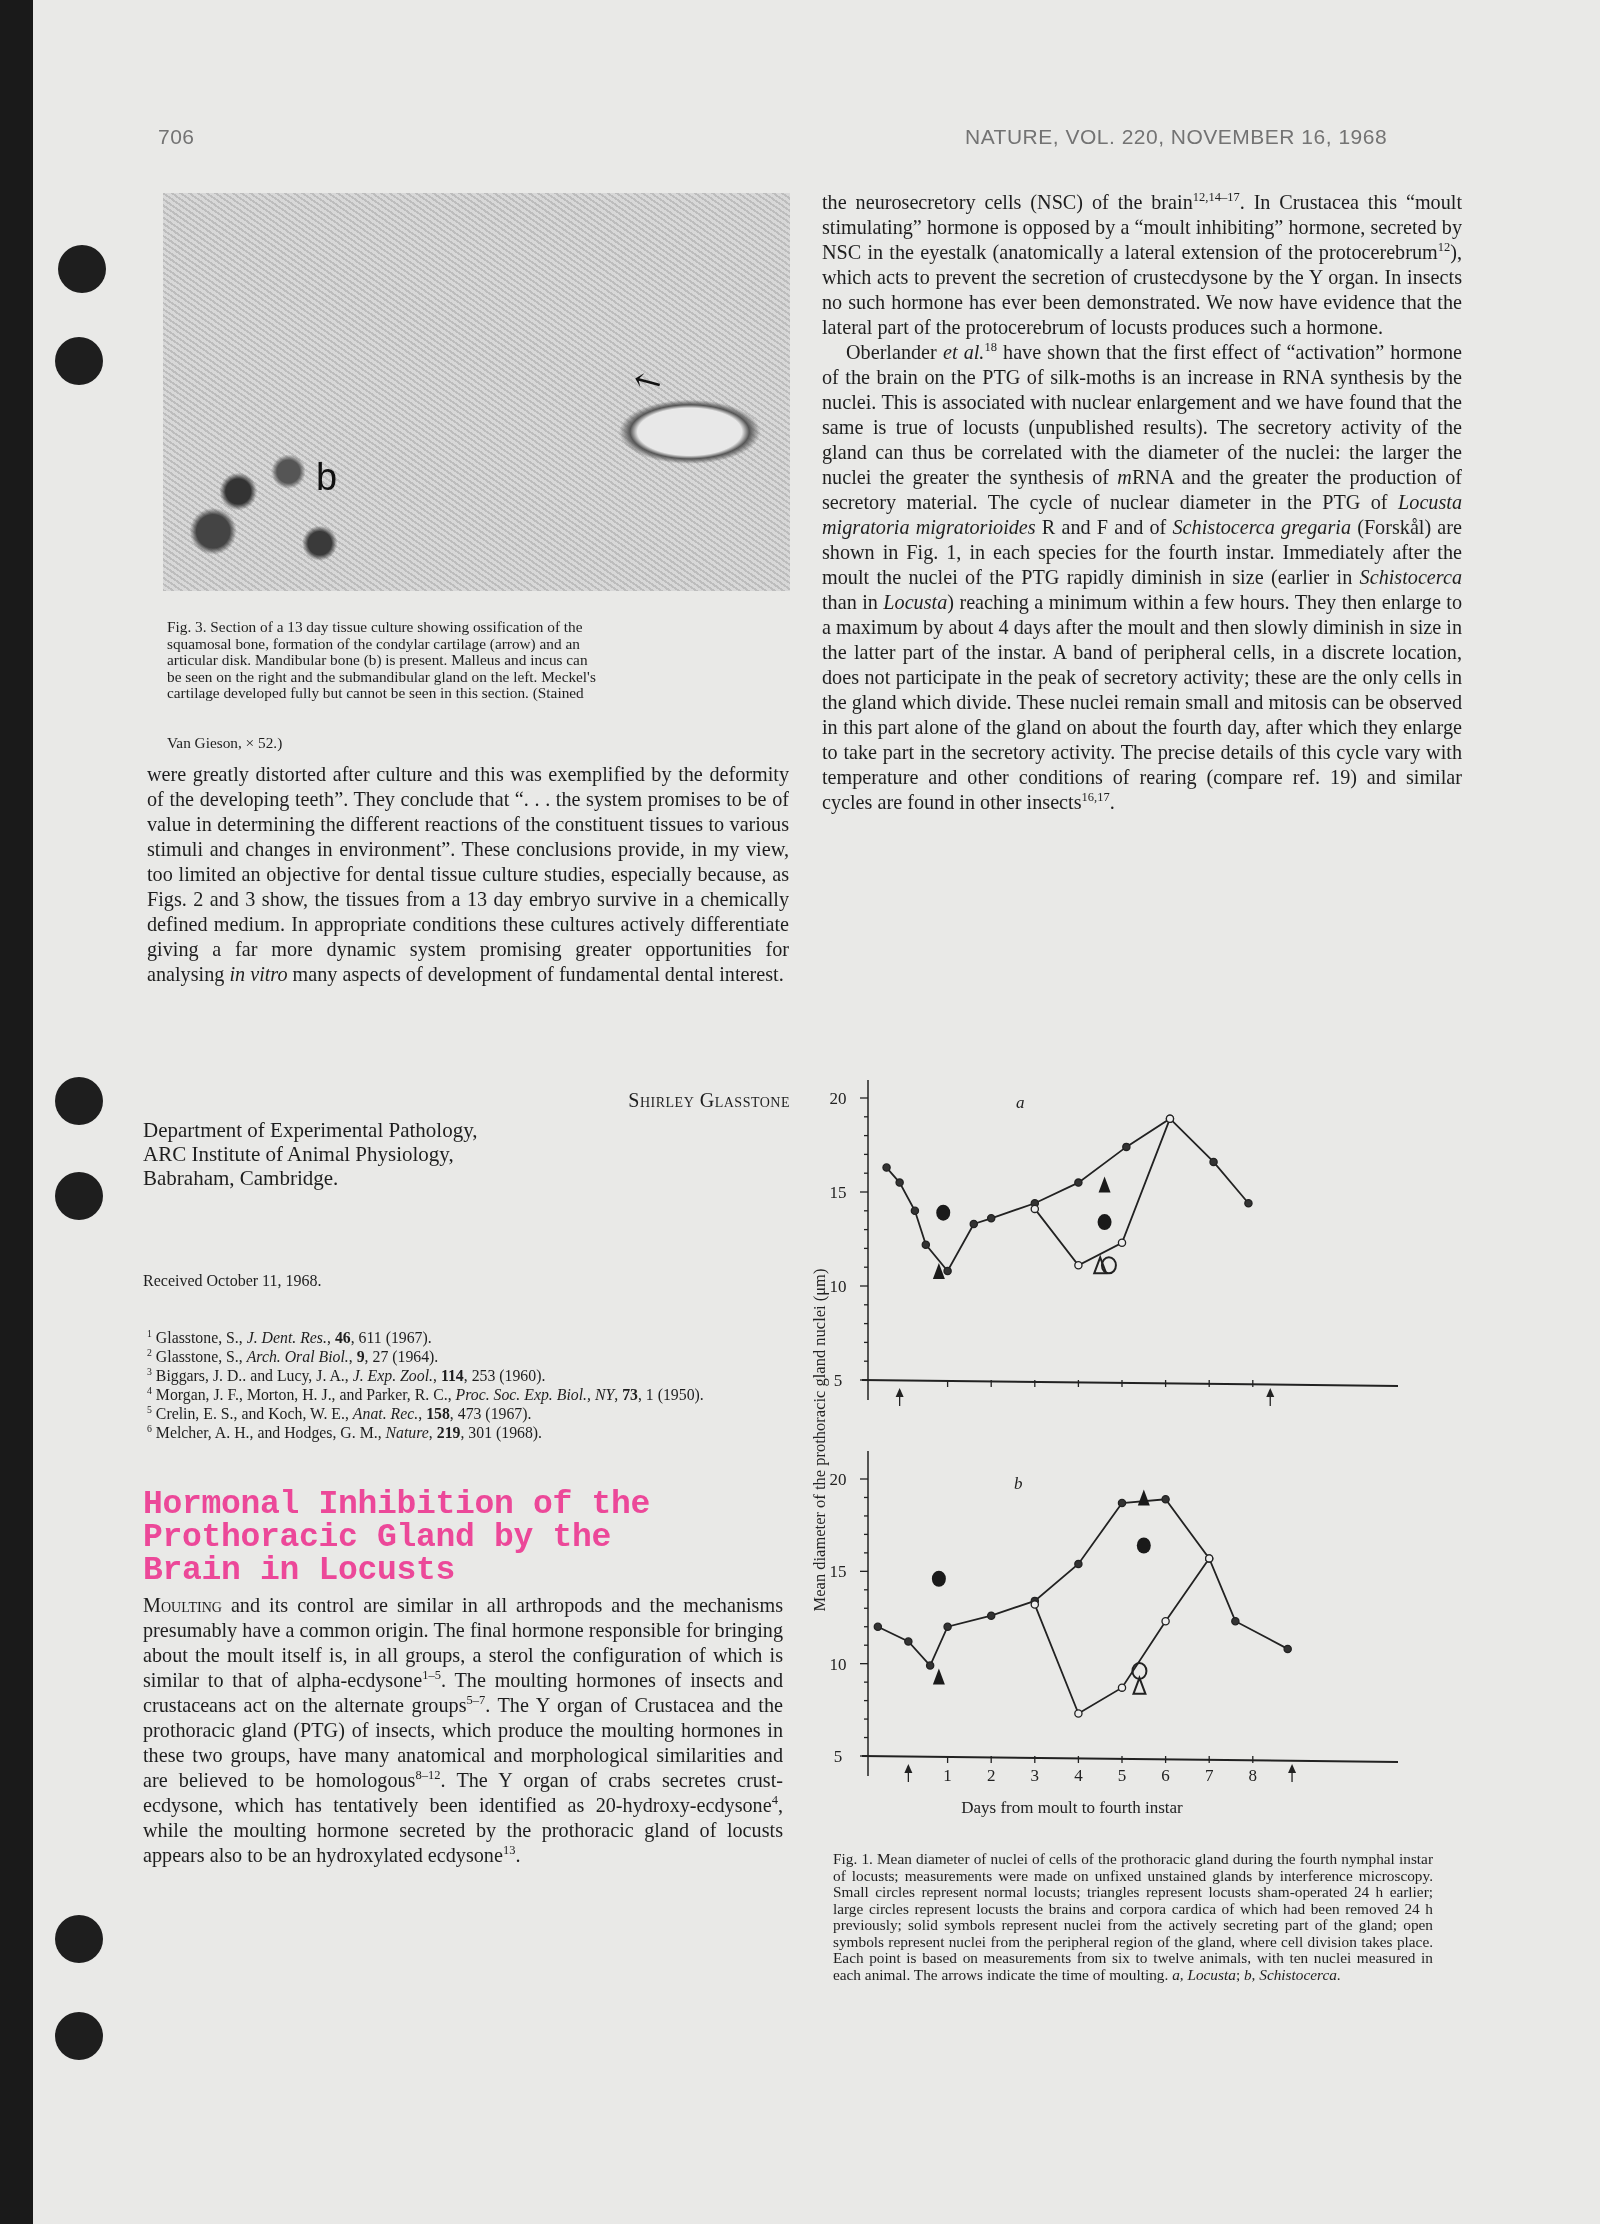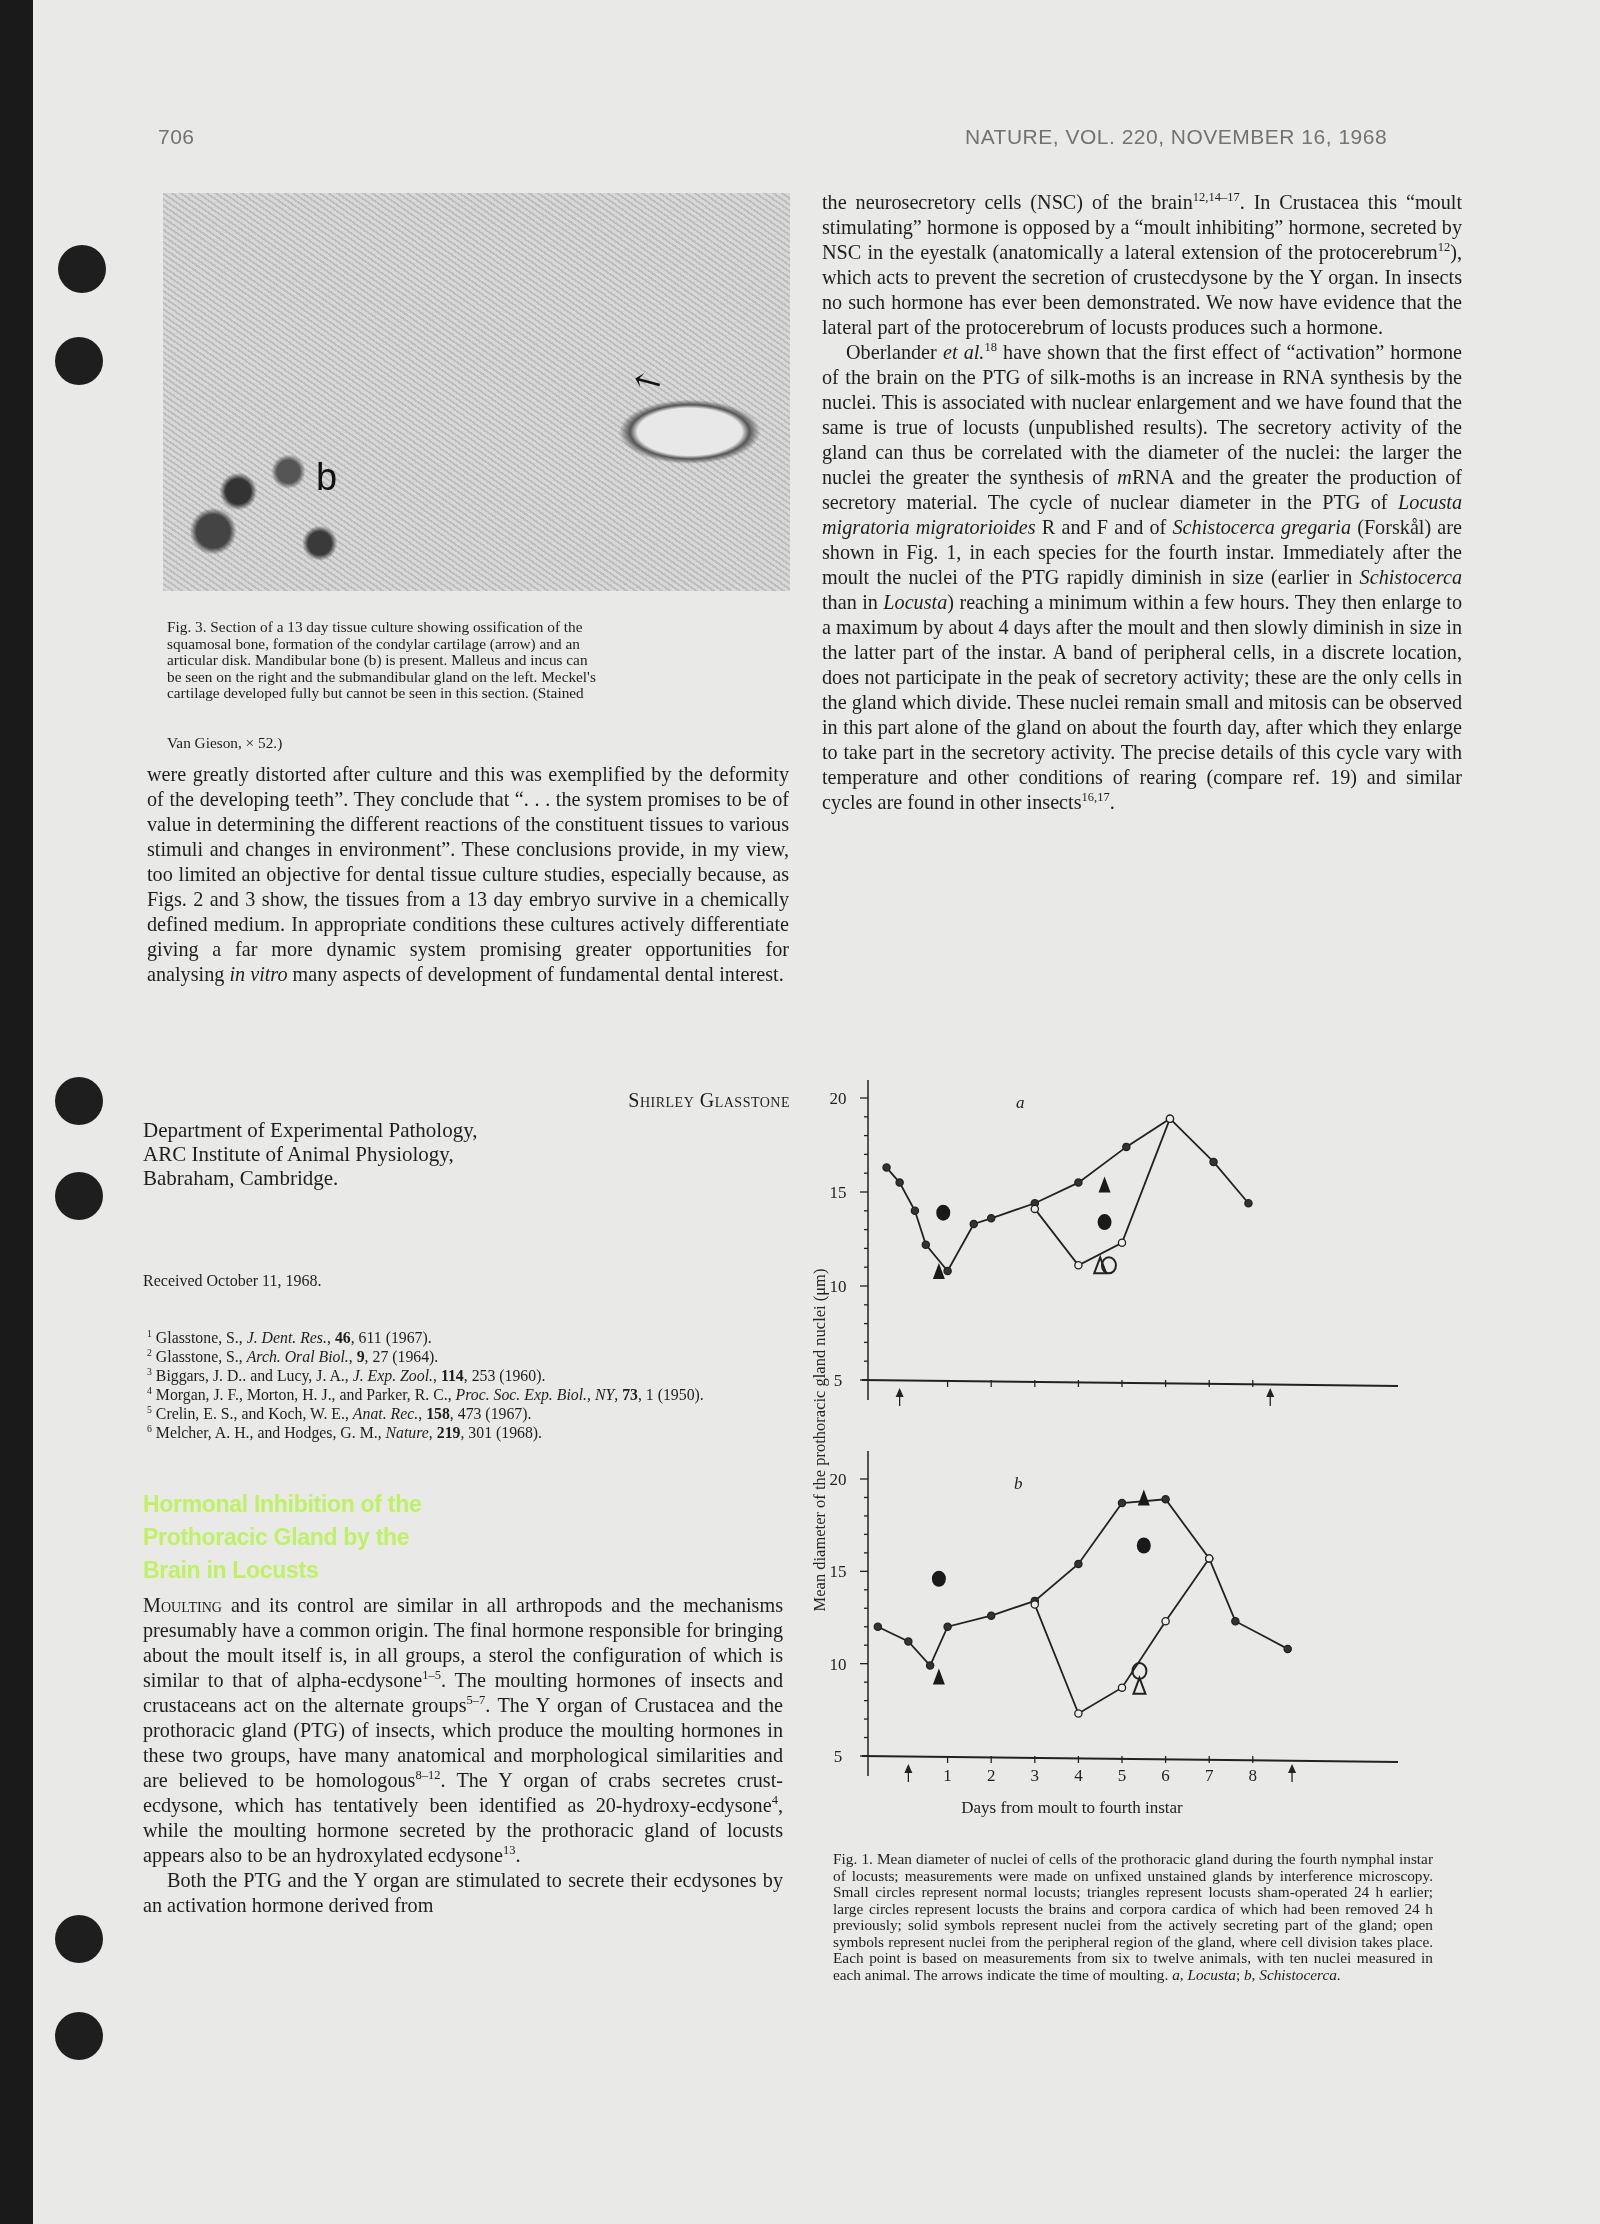--- a/index.html
+++ b/index.html
@@ -19,21 +19,21 @@
       radial-gradient(ellipse at 84% 60%, #e8e8e8 0 7%, #555 8%, transparent 9.5%),
       repeating-linear-gradient(35deg, #bdbdbd 0 2px, #d8d8d8 2px 5px),
       #cfcfcf; overflow:hidden; }
   .fig3 .b-label { position:absolute; left:153px; top:263px; font-family:"Liberation Sans", sans-serif; font-size:38px; color:#111; }
   .fig3 .arrow { position:absolute; left:470px; top:168px; font-size:34px; color:#111; transform:rotate(-30deg); }
   .caption { font-size:15.3px; line-height:16.5px; text-align:justify; }
   .caption .center { text-align:left; display:block;margin-top:33px; }
   .sc { font-variant:small-caps; }
   .refs { font-size:15.8px; line-height:19px; }
   .refs div { padding-left:18px; text-indent:-14px; }
-  .title { font-family:Liberation Sans, sans-serif; font-weight:bold; font-size:23px; line-height:33px; color:#bef264; letter-spacing:-0.3px; }
+  .title { font-family:Liberation Mono, monospace; font-weight:bold; font-size:33px; line-height:33px; color:#ec4899; letter-spacing:-0.3px; }
   sup { font-size:62%; line-height:0; }
   svg text { font-family:"Liberation Serif", serif; fill:#222; }
 </style>
 </head>
 <body>
 
 <div class="page">
 
   <div class="hole" style="left:25px;top:245px;"></div>
   <div class="hole" style="left:22px;top:337px;"></div>
@@ -84,21 +84,20 @@
   </div>
 
 <div class="col title" style="left:143px;top:1488px;">
   <div>Hormonal Inhibition of the</div>
   <div>Prothoracic Gland by the</div>
   <div>Brain in Locusts</div>
 </div>
 
 <div class="col body-text" style="left:143px;top:1593px;width:640px;">
   <p id="p1"><span class="sc">Moulting</span> and its control are similar in all arthropods and the mechanisms presumably have a common origin. The final hormone responsible for bringing about the moult itself is, in all groups, a sterol the configuration of which is similar to that of alpha-ecdysone<sup>1–5</sup>. The moulting hormones of insects and crustaceans act on the alternate groups<sup>5–7</sup>.  The Y organ of Crustacea and the prothoracic gland (PTG) of insects, which produce the moulting hormones in these two groups, have many anatomical and morphological similarities and are believed to be homologous<sup>8–12</sup>.  The Y organ of crabs secretes crust-ecdysone, which has tentatively been identified as 20-hydroxy-ecdysone<sup>4</sup>, while the moulting hormone secreted by the prothoracic gland of locusts appears also to be an hydroxylated ecdysone<sup>13</sup>.</p>
-  <p class="indent">Both the PTG and the Y organ are stimulated to secrete their ecdysones by an activation hormone derived from</p>
 </div>
 
 <div class="col body-text" style="left:822px;top:190px;width:640px;">
   <p id="rp1">the neurosecretory cells (NSC) of the brain<sup>12,14–17</sup>.  In Crustacea this “moult stimulating” hormone is opposed by a “moult inhibiting” hormone, secreted by NSC in the eyestalk (anatomically a lateral extension of the protocerebrum<sup>12</sup>), which acts to prevent the secretion of crustecdysone by the Y organ.  In insects no such hormone has ever been demonstrated.  We now have evidence that the lateral part of the protocerebrum of locusts produces such a hormone.</p>
   <p id="rp2" class="indent">Oberlander <i>et al.</i><sup>18</sup> have shown that the first effect of “activation” hormone of the brain on the PTG of silk-moths is an increase in RNA synthesis by the nuclei. This is associated with nuclear enlargement and we have found that the same is true of locusts (unpublished results). The secretory activity of the gland can thus be correlated with the diameter of the nuclei:  the larger the nuclei the greater the synthesis of <i>m</i>RNA and the greater the production of secretory material.  The cycle of nuclear diameter in the PTG of <i>Locusta migratoria migratorioides</i> R and F and of <i>Schistocerca gregaria</i> (Forskål) are shown in Fig. 1, in each species for the fourth instar.  Immediately after the moult the nuclei of the PTG rapidly diminish in size (earlier in <i>Schistocerca</i> than in <i>Locusta</i>) reaching a minimum within a few hours.  They then enlarge to a maximum by about 4 days after the moult and then slowly diminish in size in the latter part of the instar.  A band of peripheral cells, in a discrete location, does not participate in the peak of secretory activity;  these are the only cells in the gland which divide.  These nuclei remain small and mitosis can be observed in this part alone of the gland on about the fourth day, after which they enlarge to take part in the secretory activity.  The precise details of this cycle vary with temperature and other conditions of rearing (compare ref. 19) and similar cycles are found in other insects<sup>16,17</sup>.</p>
 </div>
 
 <svg id="fig1" style="position:absolute;left:800px;top:1080px;" width="660" height="760" viewBox="0 0 660 760">
     <line x1="68" y1="-10" x2="68" y2="320" stroke="#222" stroke-width="1.5"></line>
     <line x1="62" y1="300" x2="598" y2="306" stroke="#222" stroke-width="2"></line>

